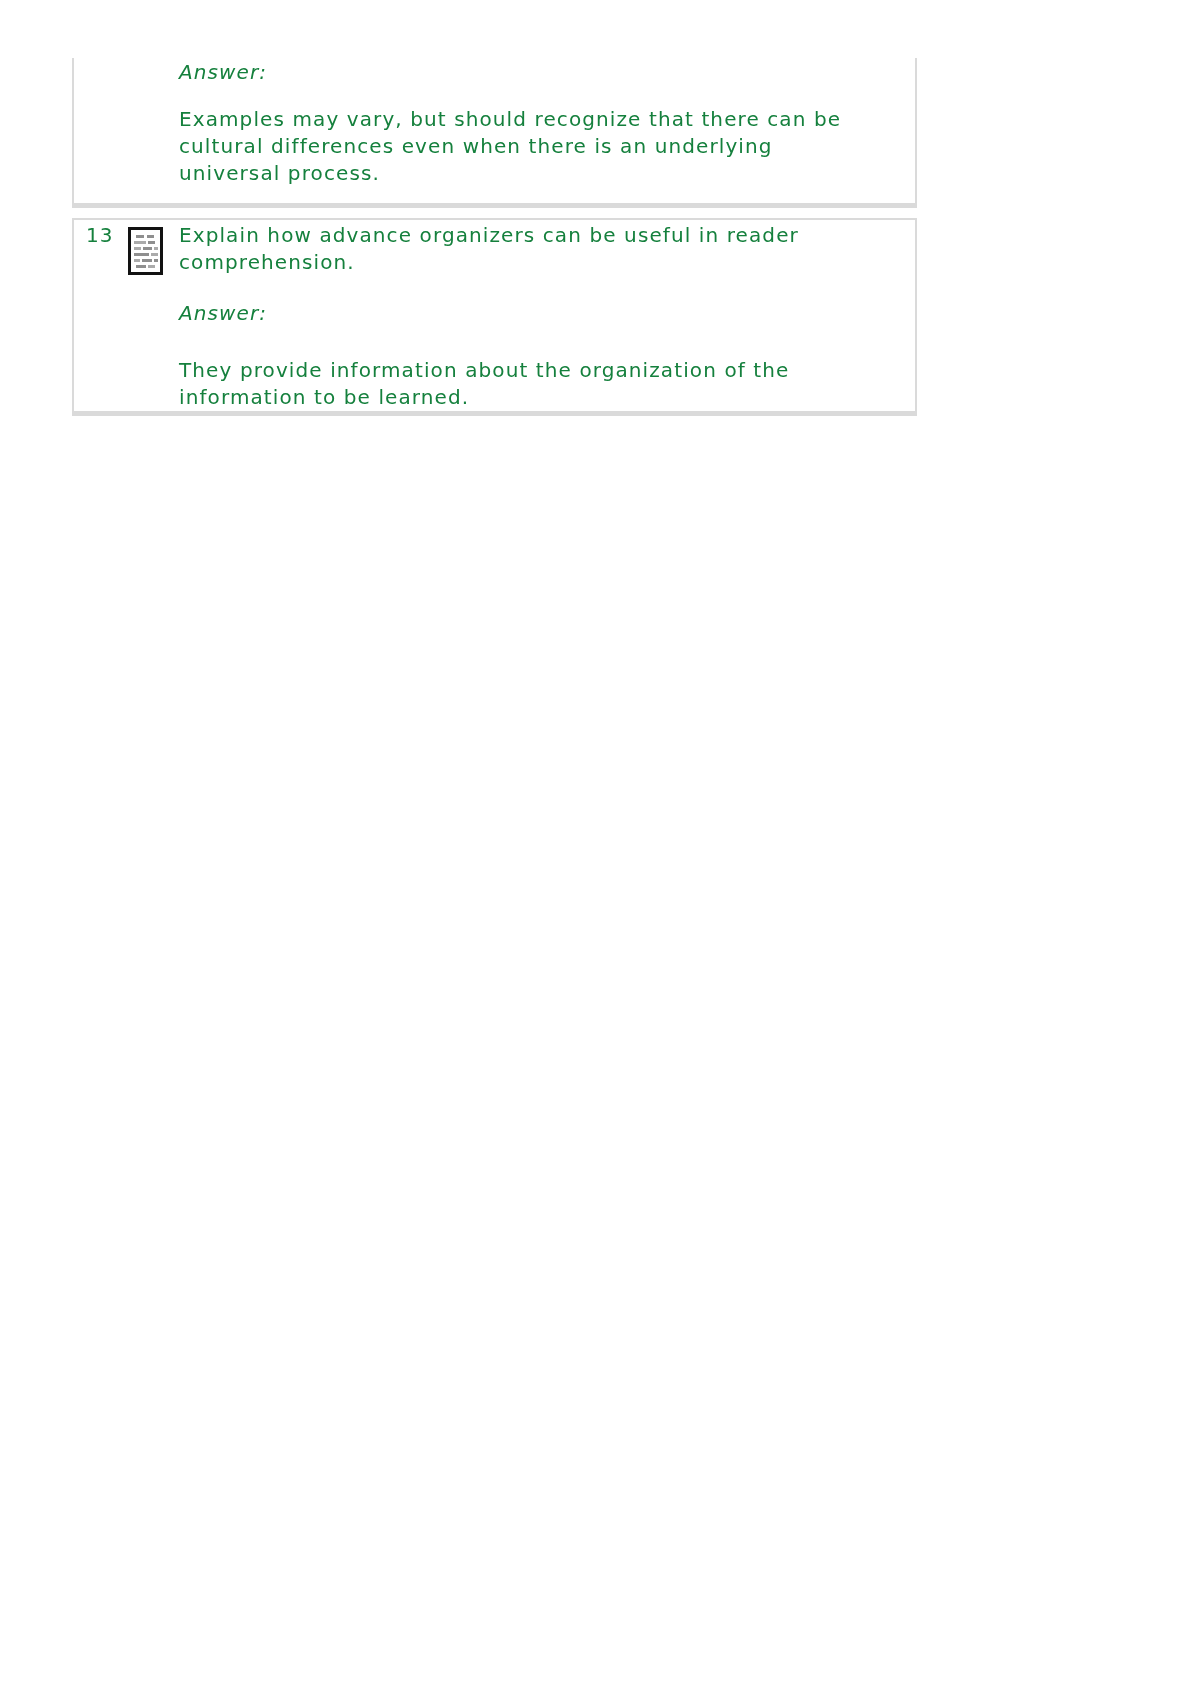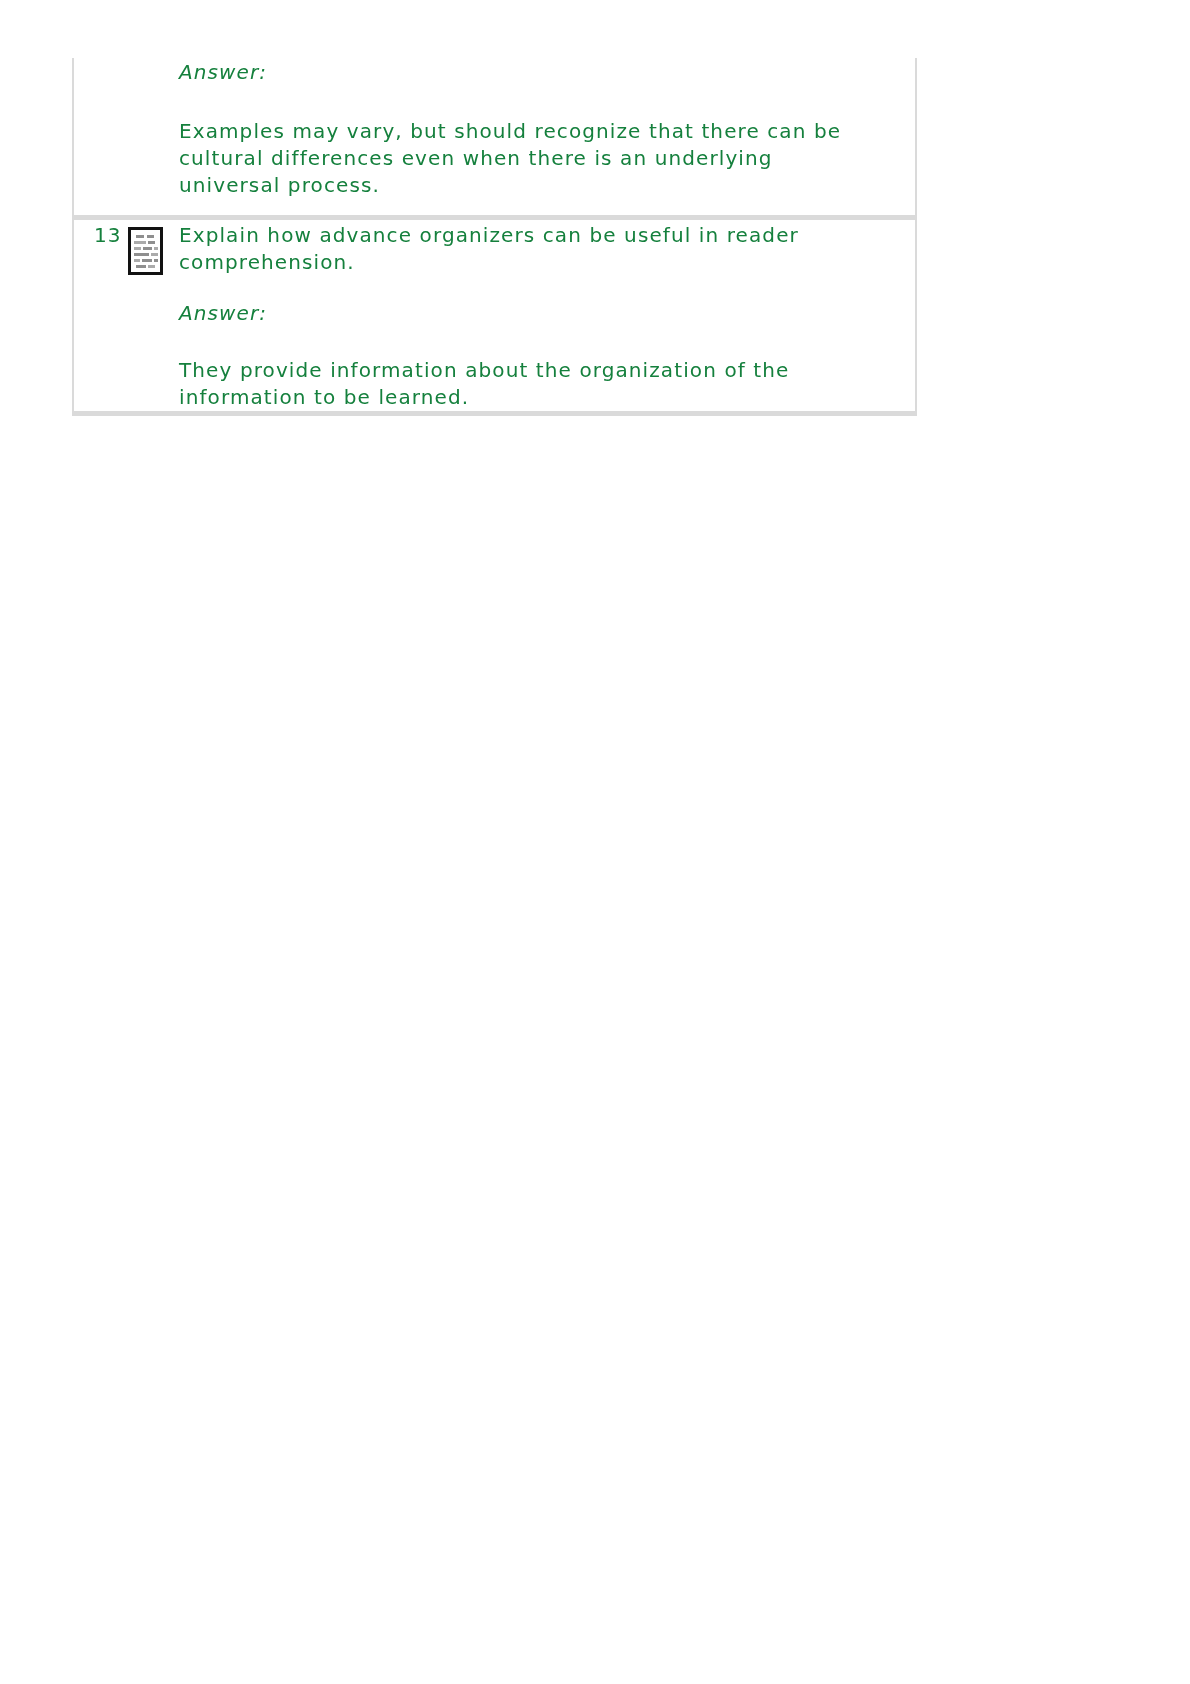--- a/index.html
+++ b/index.html
@@ -36,21 +36,21 @@
   .qrow-13 {
     top: 218px;
     padding: 2px 18px 0 0;
     display: flex;
     align-items: flex-start;
   }
   .col-num {
     flex: 0 0 54px;
     width: 54px;
     box-sizing: border-box;
-    padding-left: 20px;
+    padding-left: 12px;
   }
   .col-icon {
     flex: 0 0 51px;
     width: 51px;
   }
   .doc-icon {
     display: block;
     margin-top: 5px;
   }
   .qbody {
@@ -58,21 +58,21 @@
     min-width: 0;
   }
   .question-text,
   .answer-text {
     white-space: pre-line;
   }
   .answer-label {
     font-style: italic;
   }
   .qrow-continued .answer-text {
-    margin-top: 32px;
+    margin-top: 20px;
   }
   .qrow-13 .answer-label {
     margin-top: 24px;
   }
   .qrow-13 .answer-text {
     margin-top: 30px;
   }
 </style>
 </head>
 <body>

